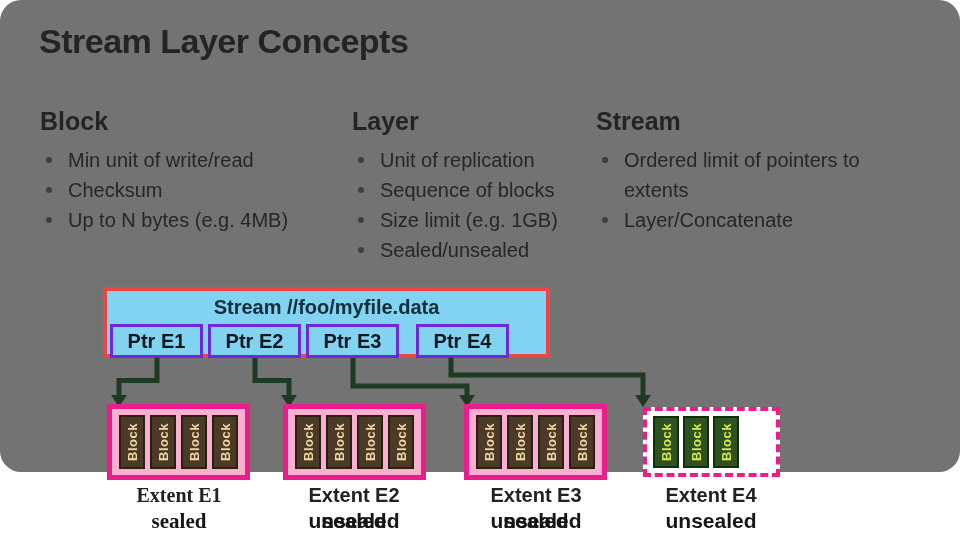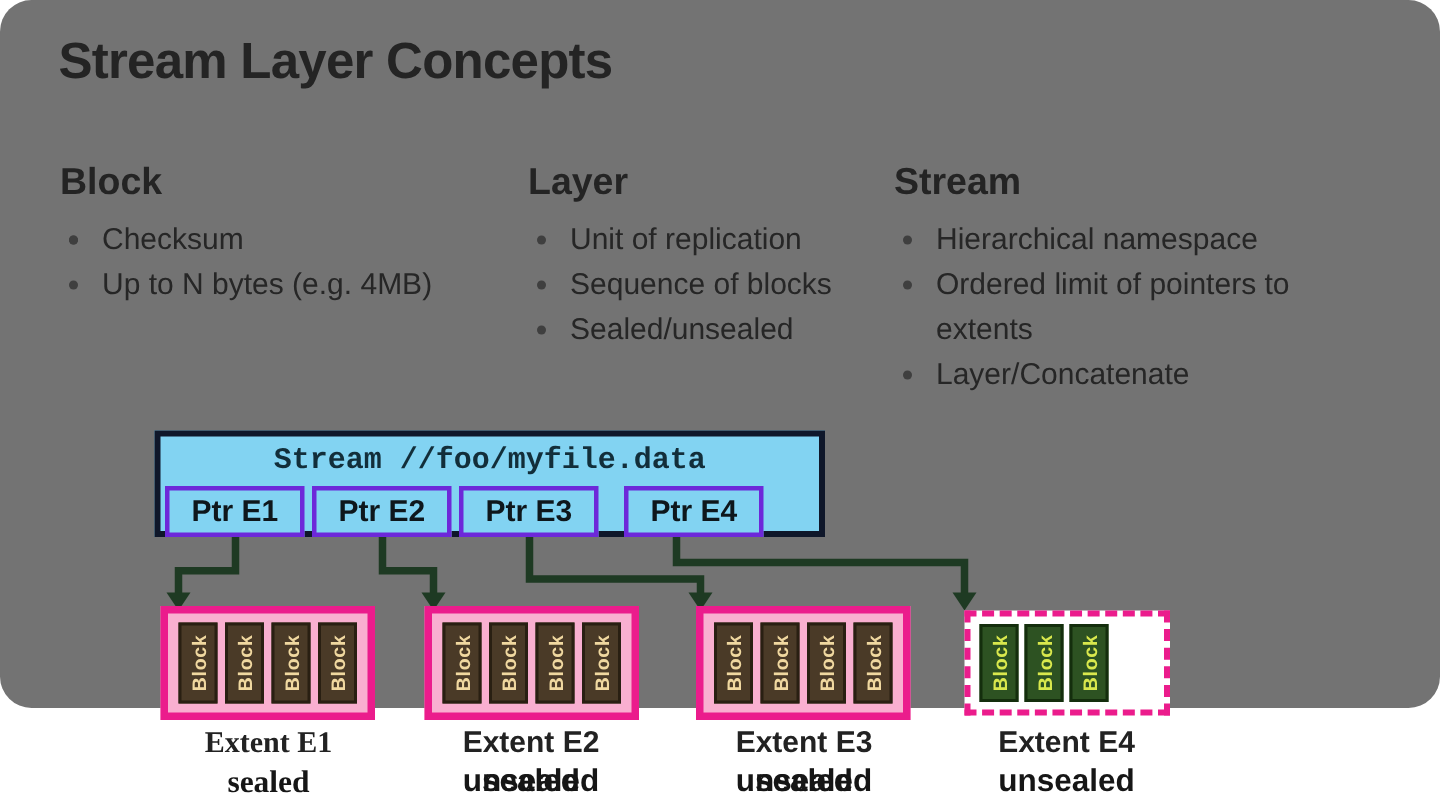--- a/index.html
+++ b/index.html
@@ -10,21 +10,21 @@
 
   .col{position:absolute;top:107px;}
   .col-block{left:40px;width:302px;}
   .col-extent{left:352px;width:260px;}
   .col-stream{left:596px;width:292px;}
   .col h2{margin:0 0 9px 0;font-size:25px;font-weight:700;color:#242424;}
   .col ul{list-style:none;margin:0;padding:0;}
   .col li{position:relative;padding-left:28px;font-size:20px;line-height:30px;color:#262626;}
   .col li .dot{position:absolute;left:6px;top:12px;width:6px;height:6px;border-radius:50%;background:#3f3f3f;}
 
-  .stream-box{position:absolute;left:103px;top:287px;width:447px;height:71px;box-sizing:border-box;background:#82D3F2;border:4px solid #0f172a;font-family:Liberation Mono, monospace;}
+  .stream-box{position:absolute;left:103px;top:287px;width:447px;height:71px;box-sizing:border-box;background:#82D3F2;border:4px solid #ef4444;}
   .stream-title{text-align:center;font-size:20px;font-weight:700;color:#122e3a;margin-top:5px;}
 
   .ptr-box{position:absolute;top:324px;width:93px;height:34px;box-sizing:border-box;border:3px solid #6d28d9;background:#82D3F2;display:flex;align-items:center;justify-content:center;font-size:20px;font-weight:700;color:#0e171c;}
   .ptr-1{left:110px;} .ptr-2{left:208px;} .ptr-3{left:306px;} .ptr-4{left:416px;}
 
   .arrows{position:absolute;left:0;top:0;width:960px;height:540px;pointer-events:none;}
 
   .extent{position:absolute;top:404px;width:143px;height:76px;box-sizing:border-box;border:5px solid #EB1C8C;background:#F9AFD0;padding:6px 0;display:flex;gap:5px;justify-content:center;}
   .ext-1{left:107px;} .ext-2{left:283px;} .ext-3{left:464px;}
   .block{flex:0 0 26px;display:flex;align-items:center;justify-content:center;background:#4A3A27;border:2px solid #291F12;box-sizing:border-box;}
@@ -42,39 +42,40 @@
 </head>
 <body>
 
 <div class="slide">
 
   <h1 class="slide-title">Stream Layer Concepts</h1>
 
   <section class="col col-block">
     <h2>Block</h2>
     <ul>
-      <li><span class="dot"></span></li>
+      <li><span class="dot"></span><span>Min unit of write/read</span></li>
       <li><span class="dot"></span><span>Checksum</span></li>
       <li><span class="dot"></span><span>Up to N bytes (e.g. 4MB)</span></li>
     </ul>
   </section>
 
   <section class="col col-extent">
     <h2>Layer</h2>
     <ul>
       <li><span class="dot"></span><span>Unit of replication</span></li>
       <li><span class="dot"></span><span>Sequence of blocks</span></li>
+      <li><span class="dot"></span><span>Size limit (e.g. 1GB)</span></li>
       <li><span class="dot"></span><span>Sealed/unsealed</span></li>
     </ul>
   </section>
 
   <section class="col col-stream">
     <h2>Stream</h2>
     <ul>
-      <li><span class="dot"></span><span>Hierarchical namespace</span></li>
+      <li><span class="dot"></span></li>
       <li><span class="dot"></span><span>Ordered limit of pointers to extents</span></li>
       <li><span class="dot"></span><span>Layer/Concatenate</span></li>
     </ul>
   </section>
 
   <div class="stream-box">
     <div class="stream-title">Stream //foo/myfile.data</div>
   </div>
 
   <div class="ptr-box ptr-1">Ptr E1</div>

